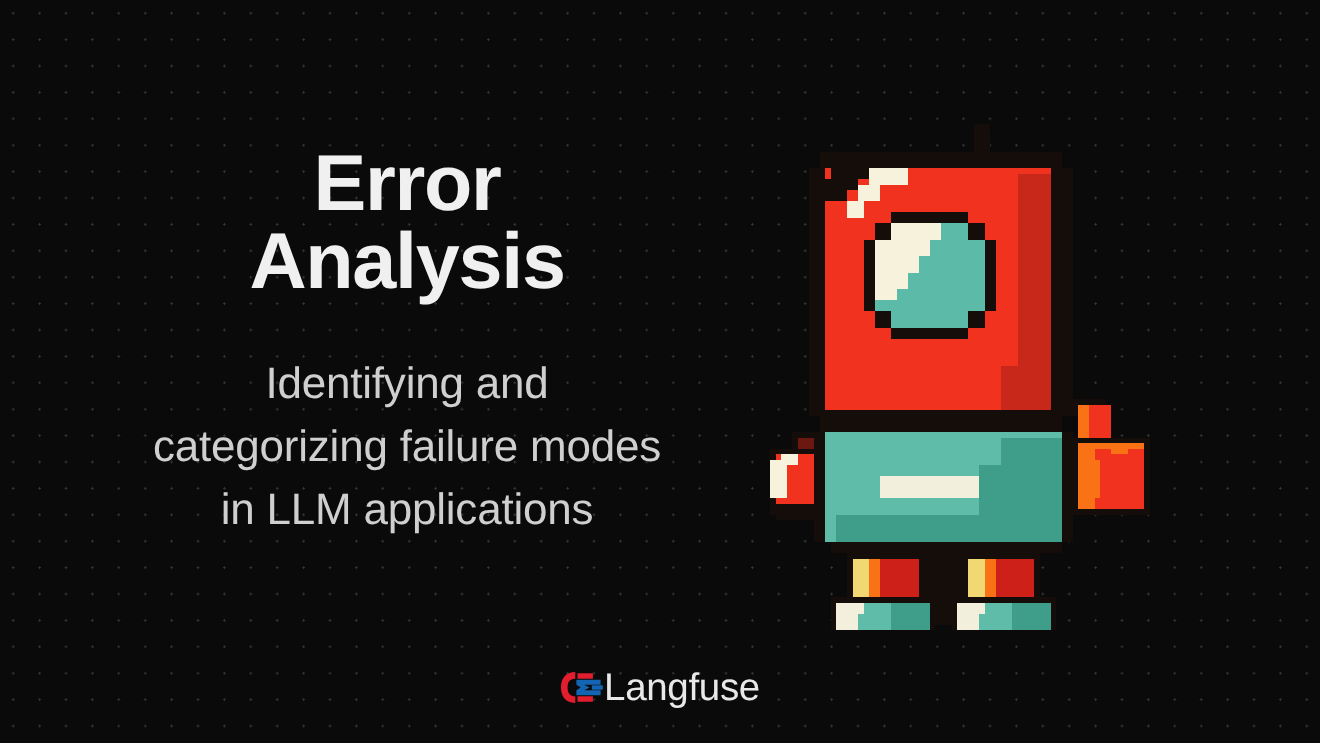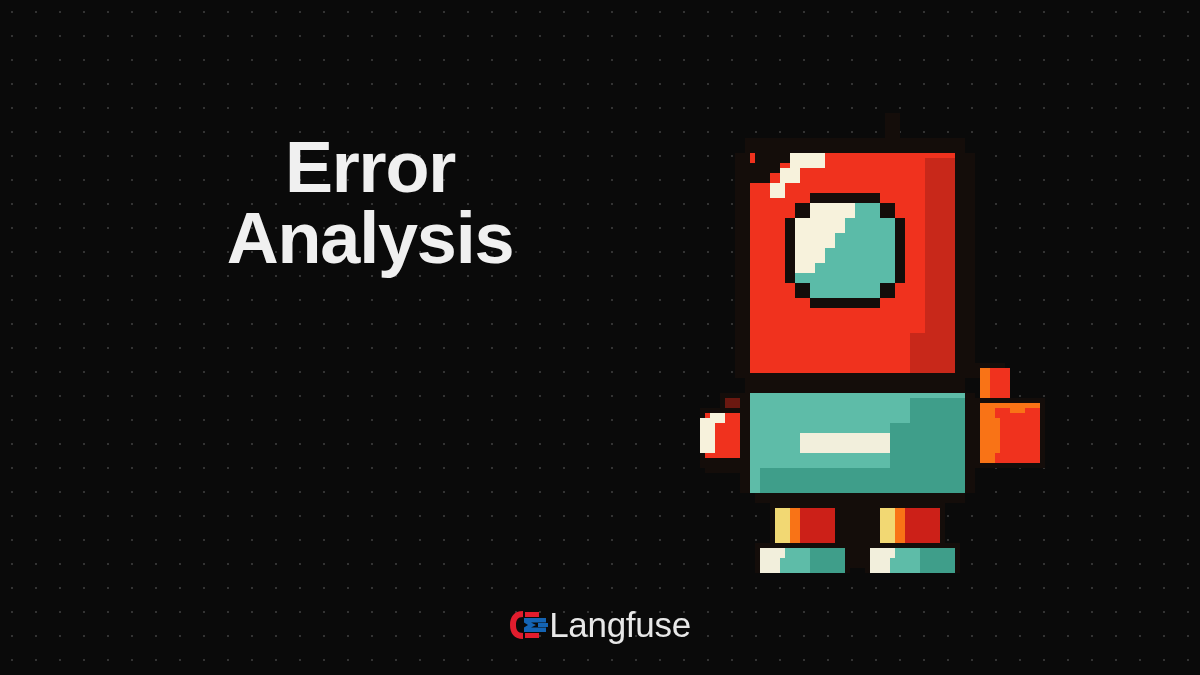--- a/index.html
+++ b/index.html
@@ -88,20 +88,23 @@
 </head>
 <body>
 
 <div id="slide">
 
   <div id="dot-grid"></div>
 
   <div id="text-block">
     <div id="title">Error
 Analysis</div>
+    <div id="subtitle">Identifying and
+categorizing failure modes
+in LLM applications</div>
   </div>
 
   <div id="robot">
     <svg viewBox="0 0 74 93" shape-rendering="crispEdges" xmlns="http://www.w3.org/2000/svg">
 
       <rect x="39" y="1" width="3" height="5" fill="#140d0a"></rect>
 
       <rect x="11" y="6" width="44" height="3" fill="#140d0a"></rect>
 
       <rect x="9" y="9" width="3" height="45" fill="#140d0a"></rect>

